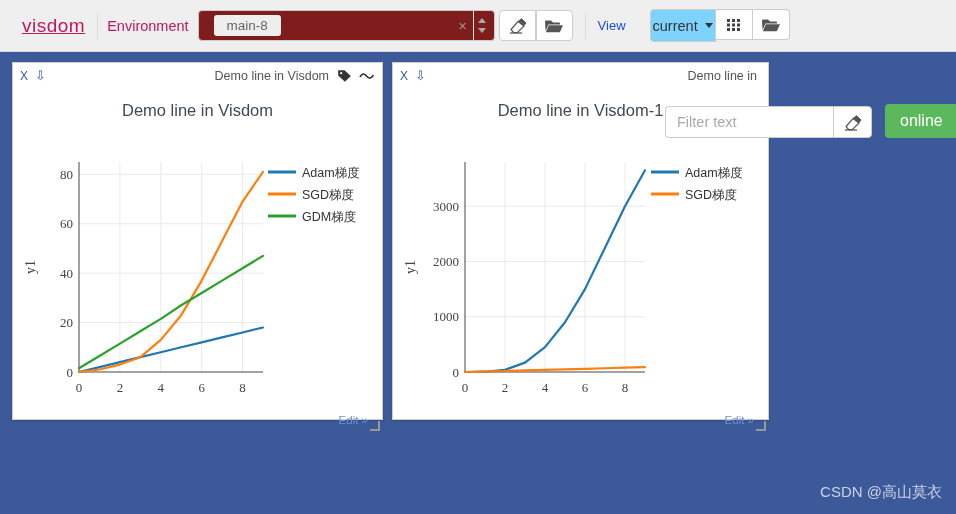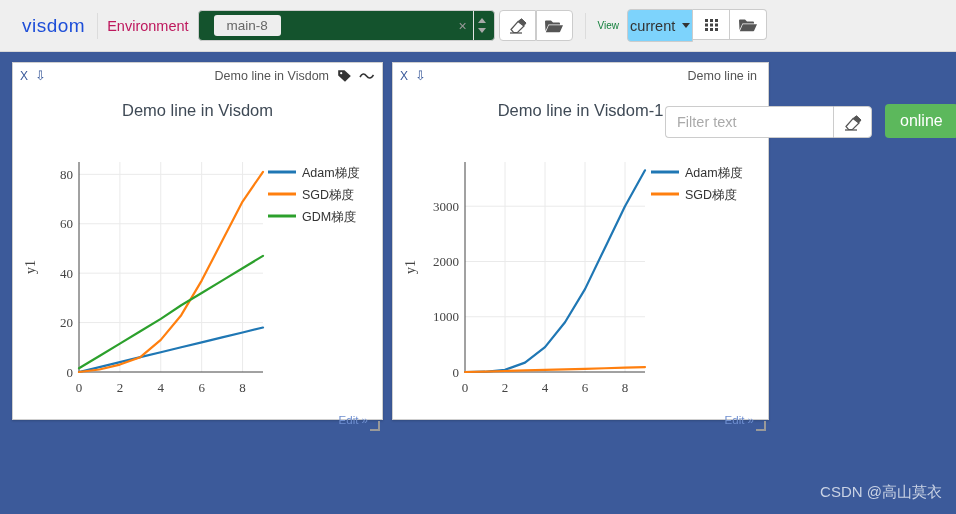--- a/index.html
+++ b/index.html
@@ -9,26 +9,26 @@
     font-family:"Liberation Sans", sans-serif;
     position:relative;
   }
   
   #toolbar{
     position:absolute;left:0;top:0;width:956px;height:52px;
     background:#efefef;border-bottom:1px solid #d8d8d8;
     display:flex;align-items:center;box-sizing:border-box;padding:0 8px;
   }
   .brand{
-    color:#1d4ed8;font-size:19px;letter-spacing:.5px;padding:0 12px 0 14px;
+    color:#be185d;font-size:19px;letter-spacing:.5px;padding:0 12px 0 14px;text-decoration:underline;
   }
   .vdivider{width:1px;height:26px;background:#dcdcdc;}
   .env-label{color:#be185d;font-size:14.5px;padding:0 9px 0 9px;white-space:nowrap;}
   .env-select{
-    flex:0 0 auto;width:297px;height:31px;background:#14532d;border:1px solid #ccc;
+    flex:0 0 auto;width:297px;height:31px;background:#7f1d1d;border:1px solid #ccc;
     border-radius:4px;display:flex;align-items:center;padding:0 4px;box-sizing:border-box;
   }
   .env-tag{
     background:#eeeeee;border-radius:3px;color:#666;font-size:13.5px;
     padding:3px 13px;margin-left:11px;
   }
   .env-clear{
     margin-left:auto;color:#999;font-size:14px;padding:0 6px;cursor:pointer;line-height:1;
   }
   .spin{
@@ -40,21 +40,21 @@
   }
   .spin .up{border-bottom:5px solid #a9a9a9;margin-bottom:5px;}
   .spin .dn{border-top:5px solid #a9a9a9;}
   .btn{
     height:31px;min-width:37px;background:#fff;border:1px solid #ccc;
     display:flex;align-items:center;justify-content:center;box-sizing:border-box;cursor:pointer;
   }
   .btn.first{border-radius:4px 0 0 4px;}
   .btn.last{border-radius:0 4px 4px 0;}
   .grp{display:flex;margin-left:4px;}
-  .view-label{color:#15803d;font-size:10px;padding:0 8px 0 12px;}
+  .view-label{color:#1d4ed8;font-size:13px;padding:0 24px 0 12px;}
   .view-select{
     height:31px;background:#7dd3fc;border:1px solid #ccc;border-radius:4px 0 0 4px;
     display:flex;align-items:center;padding:0 2px;font-size:14.5px;color:#333;cursor:pointer;justify-content:space-between;
   }
   .caret{
     margin-left:7px;width:0;height:0;border-left:4px solid transparent;
     border-right:4px solid transparent;border-top:5px solid #333;
   }
   
   #filterbar{position:absolute;left:665px;top:56px;display:flex;align-items:flex-end;z-index:40;margin-top:48px;}

